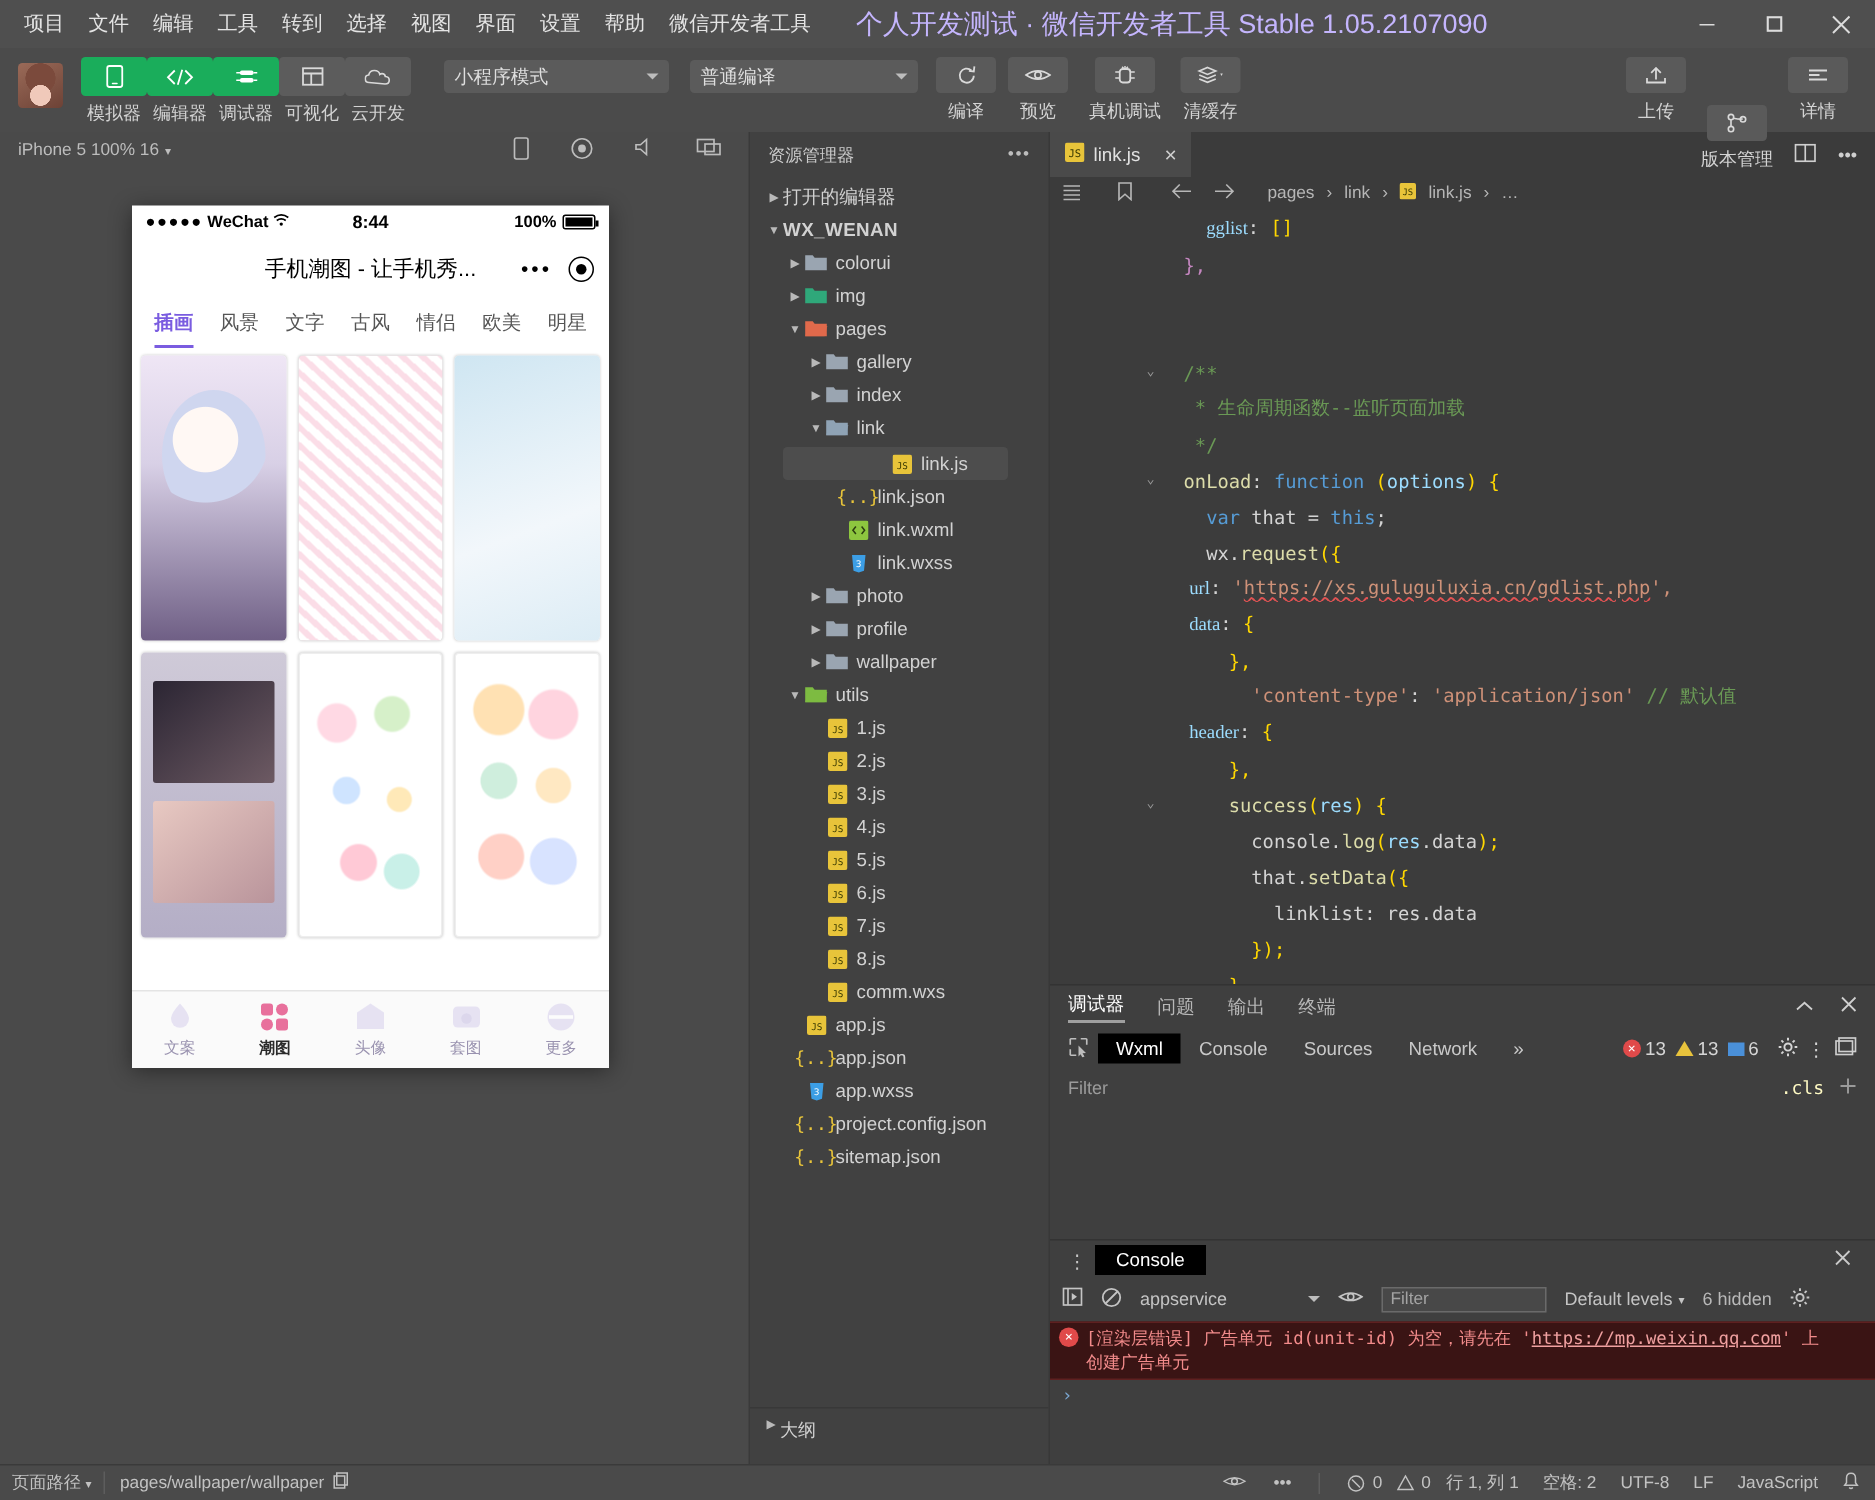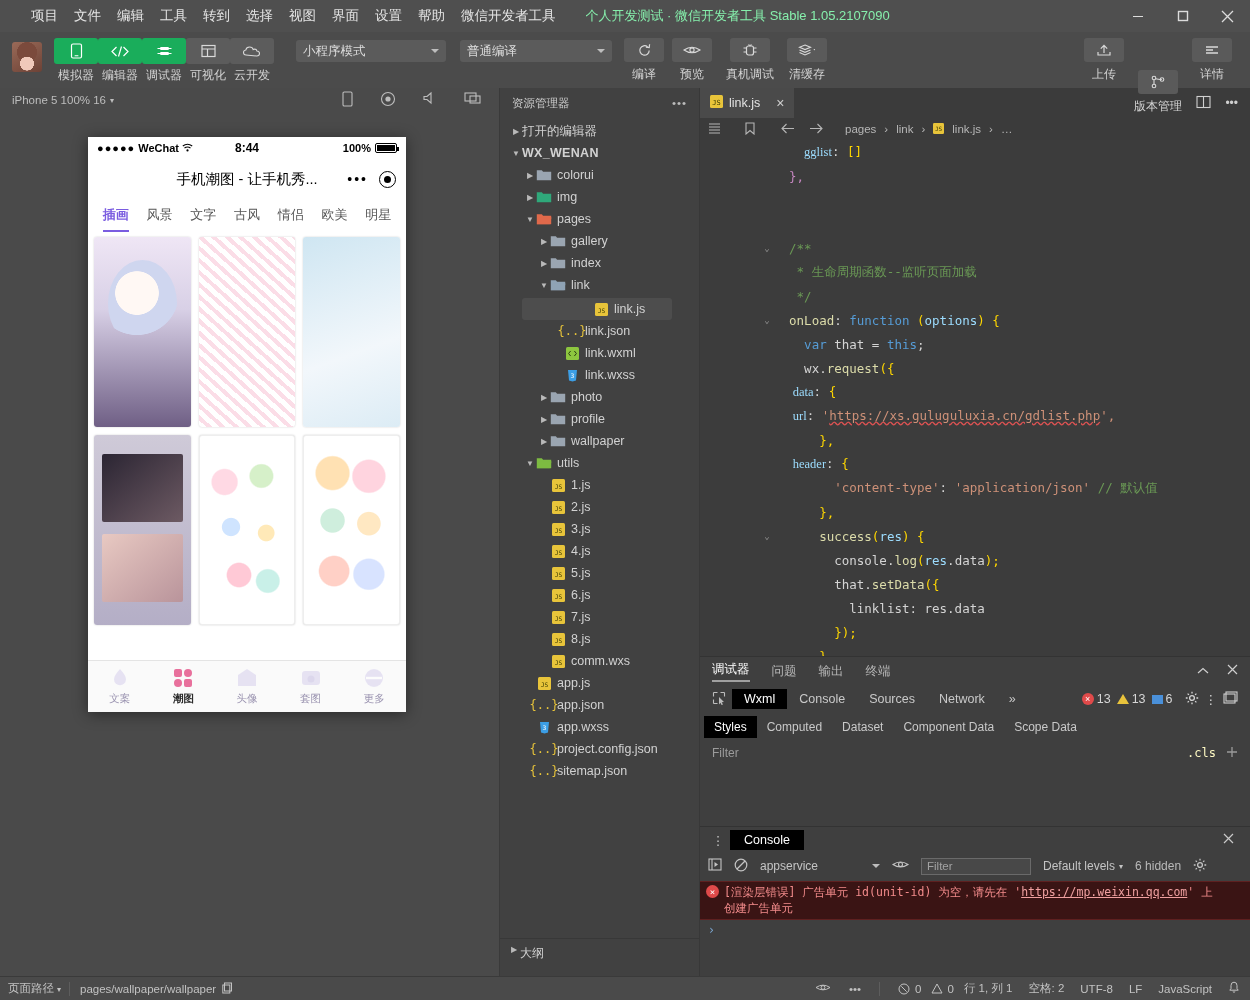--- a/index.html
+++ b/index.html
@@ -5,23 +5,23 @@
   * { margin:0; padding:0; box-sizing:border-box; }
   html,body { width:1250px; height:1000px; overflow:hidden; }
   body {
     font-family:"Liberation Sans","DejaVu Sans",sans-serif;
     background:#4c4c4c; color:#cfcfcf; font-size:12px;
     -webkit-font-smoothing:antialiased;
   }
   .app { position:relative; width:1250px; height:1000px; display:flex; flex-direction:column; background:#4a4a4a; }
 
   
-  .menubar { height:32px; background:#4f4f4f; display:flex; align-items:center; padding-left:23px; flex:0 0 32px; position:relative; }
+  .menubar { height:32px; background:#4f4f4f; display:flex; align-items:center; padding-left:8px; flex:0 0 32px; position:relative; }
   .menubar .mi { padding:4px 8px; font-size:13.5px; color:#e4e4e4; white-space:nowrap; cursor:default; }
-  .win-title { margin-left:22px; font-size:13px; color:#86efac; white-space:nowrap; overflow:hidden; }
+  .win-title { margin-left:22px; font-size:18px; color:#c4b5fd; white-space:nowrap; overflow:hidden; }
   .wincontrols { margin-left:auto; display:flex; height:32px; }
   .wc { width:45px; height:32px; display:flex; align-items:center; justify-content:center; color:#dcdcdc; }
   .wc svg { display:block; }
 
   
   .toolbar { height:56px; background:#4b4b4b; display:flex; align-items:flex-start; padding:6px 10px 0 12px; flex:0 0 56px; position:relative; }
   .avatar { width:30px; height:30px; border-radius:3px; margin-top:4px; margin-right:12px;
     background:
       radial-gradient(circle at 50% 72%, #f0c9ba 0 26%, rgba(0,0,0,0) 27%),
       radial-gradient(circle at 50% 34%, #7b4a3c 0 40%, rgba(0,0,0,0) 41%),
@@ -839,25 +839,25 @@
           <div class="ln"><span class="gut"></span><span class="fold"></span><span><span class="k-txt">    </span><span class="k-key">gglist</span><span class="k-txt">: </span><span class="k-pl">[]</span></span></div>
           <div class="ln"><span class="gut"></span><span class="fold"></span><span><span class="k-pnk">  },</span></span></div>
           <div class="ln"><span class="gut"></span><span class="fold"></span><span></span></div>
           <div class="ln"><span class="gut"></span><span class="fold"></span><span></span></div>
           <div class="ln"><span class="gut"></span><span class="fold">⌄</span><span><span class="k-cmt">  /**</span></span></div>
           <div class="ln"><span class="gut"></span><span class="fold"></span><span><span class="k-cmt">   * 生命周期函数--监听页面加载</span></span></div>
           <div class="ln"><span class="gut"></span><span class="fold"></span><span><span class="k-cmt">   */</span></span></div>
           <div class="ln"><span class="gut"></span><span class="fold">⌄</span><span><span class="k-ylw">  onLoad</span><span class="k-txt">: </span><span class="k-kw2">function</span><span class="k-pl"> (</span><span class="k-prm">options</span><span class="k-pl">) {</span></span></div>
           <div class="ln"><span class="gut"></span><span class="fold"></span><span><span class="k-txt">    </span><span class="k-kw2">var</span><span class="k-txt"> that = </span><span class="k-kw2">this</span><span class="k-txt">;</span></span></div>
           <div class="ln"><span class="gut"></span><span class="fold"></span><span><span class="k-txt">    wx.</span><span class="k-ylw">request</span><span class="k-pl">({</span></span></div>
+          <div class="ln"><span class="gut"></span><span class="fold"></span><span><span class="k-key">      url</span><span class="k-txt">: </span><span class="k-str">'</span><span class="k-str url-u">https://xs.guluguluxia.cn/gdlist.php</span><span class="k-str">',</span></span></div>
           <div class="ln"><span class="gut"></span><span class="fold"></span><span><span class="k-key">      data</span><span class="k-txt">: </span><span class="k-pl">{</span></span></div>
-          <div class="ln"><span class="gut"></span><span class="fold"></span><span><span class="k-key">      url</span><span class="k-txt">: </span><span class="k-str">'</span><span class="k-str url-u">https://xs.guluguluxia.cn/gdlist.php</span><span class="k-str">',</span></span></div>
           <div class="ln"><span class="gut"></span><span class="fold"></span><span><span class="k-pl">      },</span></span></div>
+          <div class="ln"><span class="gut"></span><span class="fold"></span><span><span class="k-txt">        </span><span class="k-str">'content-type'</span><span class="k-txt">: </span><span class="k-str">'application/json'</span><span class="k-cmt"> // 默认值</span></span></div>
           <div class="ln"><span class="gut"></span><span class="fold"></span><span><span class="k-key">      header</span><span class="k-txt">: </span><span class="k-pl">{</span></span></div>
-          <div class="ln"><span class="gut"></span><span class="fold"></span><span><span class="k-txt">        </span><span class="k-str">'content-type'</span><span class="k-txt">: </span><span class="k-str">'application/json'</span><span class="k-cmt"> // 默认值</span></span></div>
           <div class="ln"><span class="gut"></span><span class="fold"></span><span><span class="k-pl">      },</span></span></div>
           <div class="ln"><span class="gut"></span><span class="fold">⌄</span><span><span class="k-txt">      </span><span class="k-ylw">success</span><span class="k-pl">(</span><span class="k-prm">res</span><span class="k-pl">) {</span></span></div>
           <div class="ln"><span class="gut"></span><span class="fold"></span><span><span class="k-txt">        console.</span><span class="k-ylw">log</span><span class="k-pl">(</span><span class="k-prm">res</span><span class="k-txt">.data</span><span class="k-pl">);</span></span></div>
           <div class="ln"><span class="gut"></span><span class="fold"></span><span><span class="k-txt">        that.</span><span class="k-ylw">setData</span><span class="k-pl">({</span></span></div>
           <div class="ln"><span class="gut"></span><span class="fold"></span><span><span class="k-txt">          linklist: res.data</span></span></div>
           <div class="ln"><span class="gut"></span><span class="fold"></span><span><span class="k-pl">        });</span></span></div>
           <div class="ln"><span class="gut"></span><span class="fold"></span><span><span class="k-pl">      }</span></span></div>
         </div>
 
       <div class="dbg">
@@ -914,27 +914,20 @@
             <span>⋮</span>
             <span>
               <svg width="15" height="13" viewBox="0 0 15 13">
                   <rect x="3" y="1" width="11" height="9" fill="none" stroke="#cfcfcf" stroke-width="1.1"></rect>
                   <rect x="1" y="3" width="11" height="9" fill="none" stroke="#cfcfcf" stroke-width="1.1"></rect>
                 </svg>
             </span>
           </span>
         </div>
 
-        <div class="styletabs">
-          <span class="t a">Styles</span>
-          <span class="t">Computed</span>
-          <span class="t">Dataset</span>
-          <span class="t">Component Data</span>
-          <span class="t">Scope Data</span>
-        </div>
         <div class="filterrow">
           <span>Filter</span>
           <span class="cls">.cls</span>
           <span style="margin-left:10px;color:#9a9a9a">
             <svg width="12" height="12" viewBox="0 0 12 12">
                 <path d="M6 1 V11 M1 6 H11" stroke="#9a9a9a" stroke-width="1.3"></path>
               </svg>
           </span>
         </div>
       </div>

